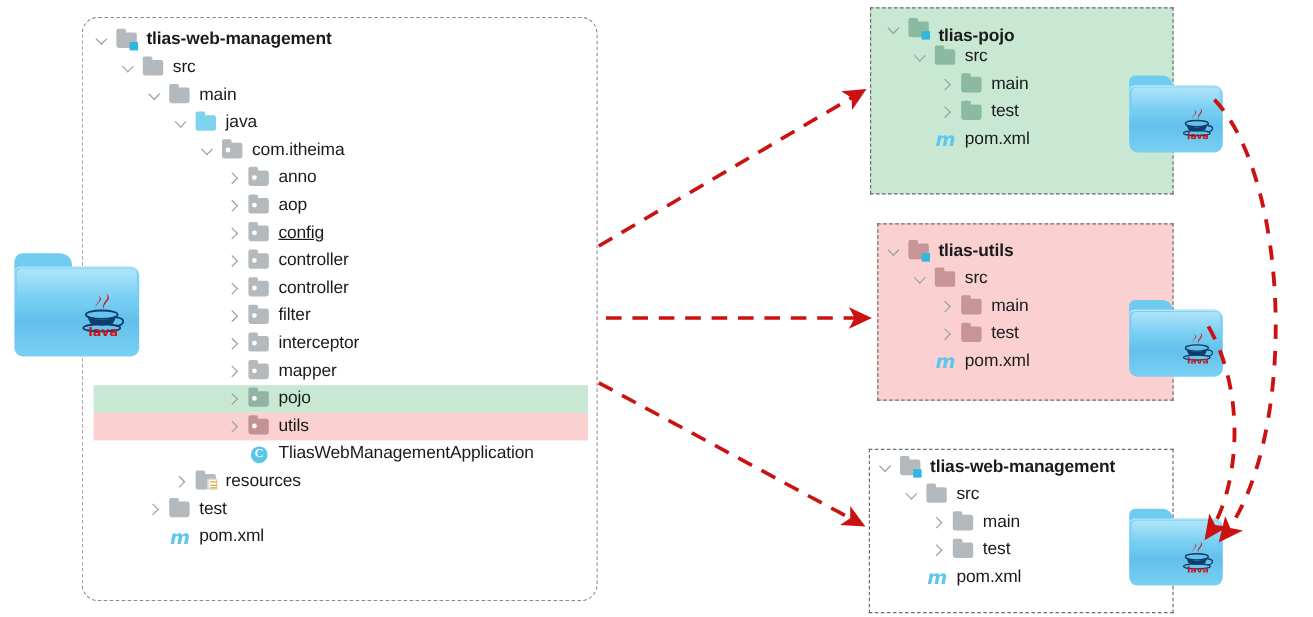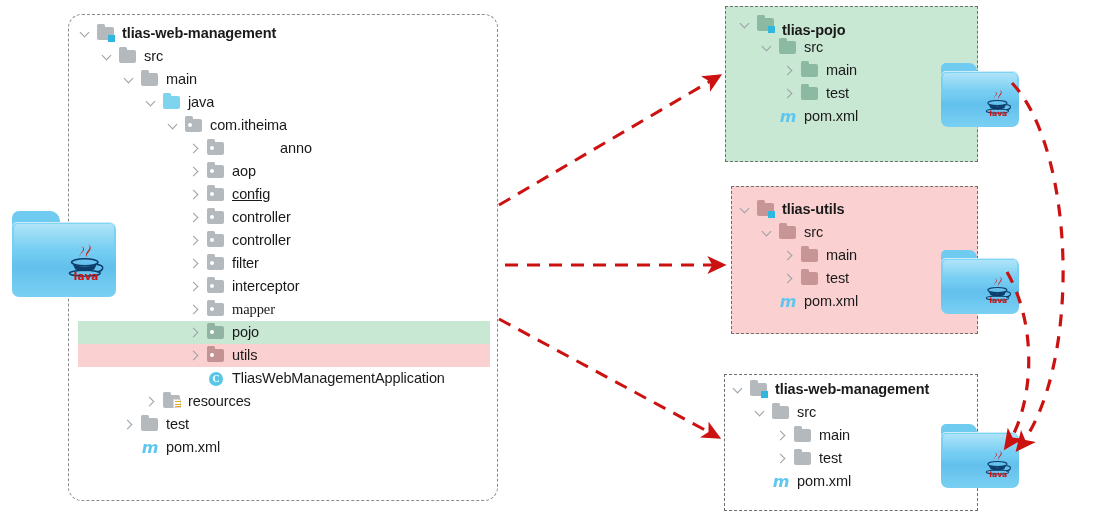--- a/index.html
+++ b/index.html
@@ -279,21 +279,21 @@
       </span>
       <span class="label" style="position: relative;">com.itheima</span>
     </div>
     <div class="row">
       <span style="flex: 0 0 110px; position: relative;"></span>
       <span class="chev right" style="position: relative;"></span>
       <span class="ic" style="position: relative;">
         <span class="folder"></span>
         <span class="pkgdot"></span>
       </span>
-      <span class="label" style="position: relative; margin-left: 48px;">anno</span>
+      <span class="label" style="position: relative;">anno</span>
     </div>
     <div class="row">
       <span style="flex: 0 0 110px; position: relative;"></span>
       <span class="chev right" style="position: relative;"></span>
       <span class="ic" style="position: relative;">
         <span class="folder"></span>
         <span class="pkgdot"></span>
       </span>
       <span class="label" style="position: relative;">aop</span>
     </div>
@@ -342,21 +342,21 @@
       </span>
       <span class="label" style="position: relative;">interceptor</span>
     </div>
     <div class="row">
       <span style="flex: 0 0 110px; position: relative;"></span>
       <span class="chev right" style="position: relative;"></span>
       <span class="ic" style="position: relative;">
         <span class="folder"></span>
         <span class="pkgdot"></span>
       </span>
-      <span class="label" style="position: relative; font-family: Liberation Serif, serif;">mapper</span>
+      <span class="label" style="position: relative;">mapper</span>
     </div>
     <div class="row">
       <div class="hl green"></div>
       <span style="flex: 0 0 110px; position: relative;"></span>
       <span class="chev right" style="position: relative;"></span>
       <span class="ic" style="position: relative;">
         <span class="folder dkgrn"></span>
         <span class="pkgdot"></span>
       </span>
       <span class="label" style="position: relative;">pojo</span>

